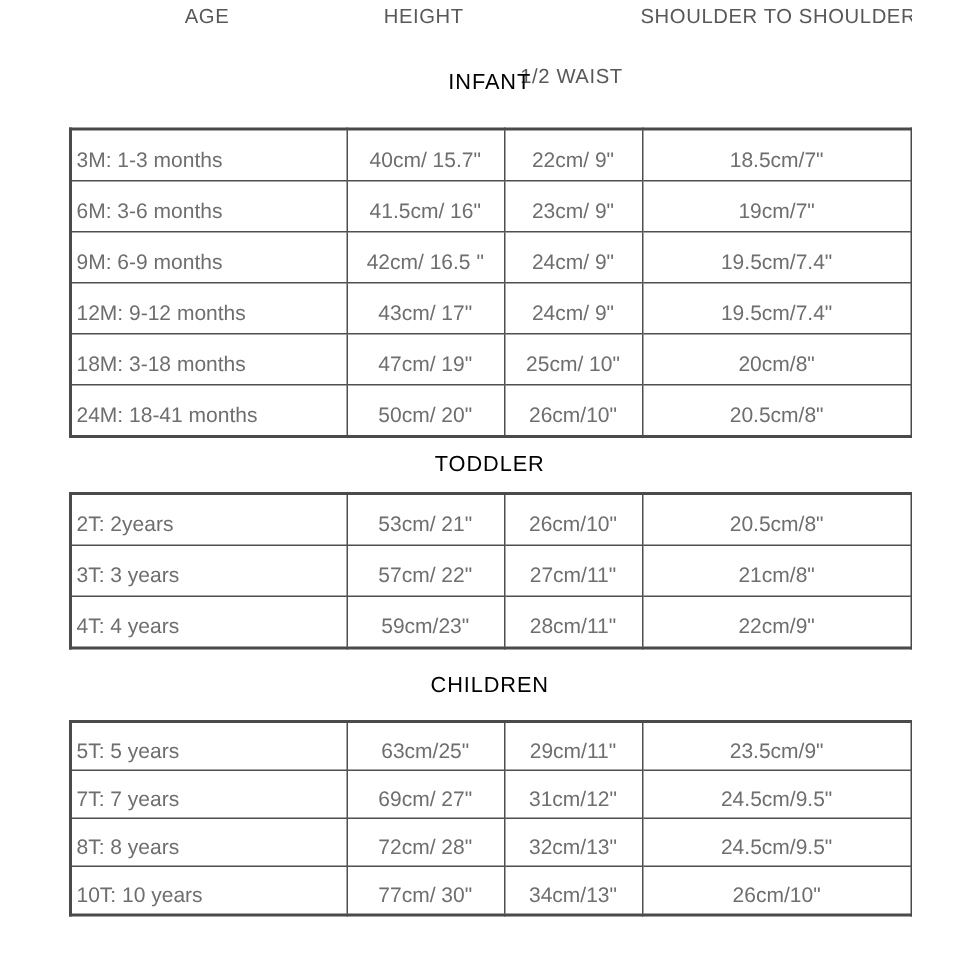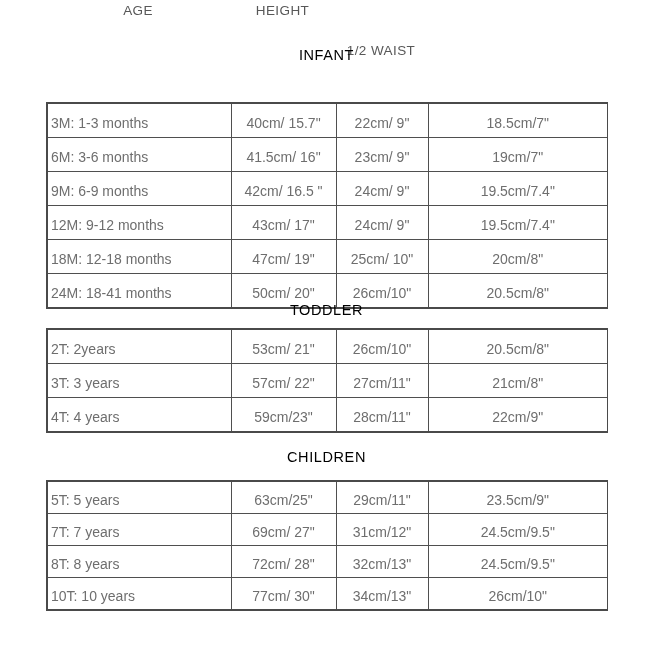--- a/index.html
+++ b/index.html
@@ -50,21 +50,21 @@
   
   table.size {
     position: absolute;
     left: 46px;
     width: 561px;
     border-collapse: collapse;
     table-layout: fixed;
     background: #ffffff;
     border: 2px solid #4a4a4a;
   }
-  #table-infant   { top: 85px; margin-top: 17px;  }
+  #table-infant   { top: 85px;  }
   #table-toddler  { top: 328px; border-radius: 15px; }
   #table-children { top: 480px; }
 
   table.size td {
     border: 1.5px solid #4f4f4f;
     font-size: 14px;
     color: #6e6e6e;
     text-align: center;
     vertical-align: middle;
     padding: 4px 0 0 0;
@@ -80,20 +80,21 @@
 </style>
 </head>
 <body>
 
 <div class="page">
 
   <div class="col-headers">
     <span class="ch-age">AGE</span>
     <span class="ch-height">HEIGHT</span>
     <span class="ch-waist">1/2 WAIST</span>
+    <span class="ch-shoulder">SHOULDER TO SHOULDER</span>
   </div>
 
   <div class="section-title" id="title-infant">INFANT</div>
   <table class="size" id="table-infant">
     <colgroup>
       <col style="width:184px">
         <col style="width:105px">
         <col style="width:92px">
         <col style="width:180px">
     </colgroup>
@@ -116,21 +117,21 @@
           <td>24cm/ 9"</td>
           <td>19.5cm/7.4"</td>
         </tr>
         <tr>
           <td>12M: 9-12 months</td>
           <td>43cm/ 17"</td>
           <td>24cm/ 9"</td>
           <td>19.5cm/7.4"</td>
         </tr>
         <tr>
-          <td>18M: 12-18 months</td>
+          <td>18M: 3-18 months</td>
           <td>47cm/ 19"</td>
           <td>25cm/ 10"</td>
           <td>20cm/8"</td>
         </tr>
         <tr>
           <td>24M: 18-41 months</td>
           <td>50cm/ 20"</td>
           <td>26cm/10"</td>
           <td>20.5cm/8"</td>
         </tr>

